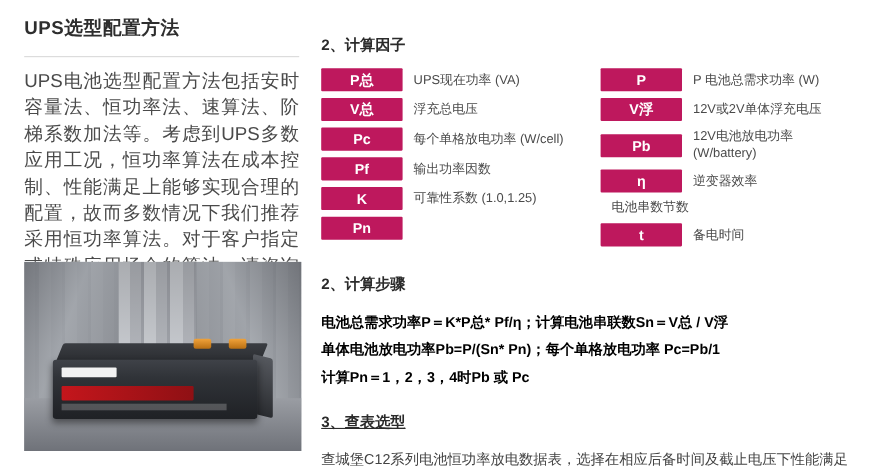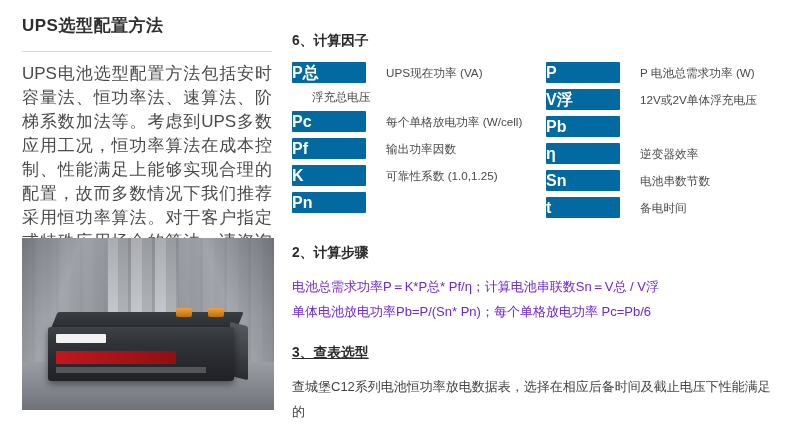--- a/index.html
+++ b/index.html
@@ -178,41 +178,43 @@
   .frow {
     display: flex;
     align-items: center;
     margin-bottom: 6px;
   }
   .ftag {
     width: 74px;
     min-width: 74px;
     height: 21px;
     line-height: 21px;
-    background: #0369a1;
+    background: #be185d;
     color: #ffffff;
-    font-size: 16px;
+    font-size: 13px;
     font-weight: bold;
+    text-align: center;
     border-radius: 1px;
     box-sizing: border-box;
   }
   .fdesc {
     font-size: 11.7px;
     color: #4a4a4a;
-    padding-left: 20px;
+    padding-left: 10px;
     line-height: 16px;
   }
 
   .steps-block {
     margin-top: 4px;
   }
   .step-line {
     font-size: 13px;
     line-height: 25px;
-    color: #6d28d9;
+    color: #000000;
+    font-weight: bold;
   }
   .sec-head.sp2 { margin-top: 6px; }
   .sec-head.sp3 { margin-top: 20px; text-decoration: underline; }
   .para-line {
     font-size: 13px;
     line-height: 25px;
     color: #434343;
   }
 </style>
 </head>
@@ -239,29 +241,30 @@
         <div class="label-red"></div>
         <div class="label-strip"></div>
       </div>
       <div class="term-a"></div>
       <div class="term-b"></div>
     </div>
   </div>
 
   <div class="right-col">
 
-    <div class="sec-head">6、计算因子</div>
+    <div class="sec-head">2、计算因子</div>
 
     <div class="factors">
       <div class="fcol">
         <div class="frow">
           <div class="ftag">P总</div>
           <div class="fdesc">UPS现在功率 (VA)</div>
         </div>
         <div class="frow">
+          <div class="ftag">V总</div>
           <div class="fdesc">浮充总电压</div>
         </div>
         <div class="frow">
           <div class="ftag">Pc</div>
           <div class="fdesc">每个单格放电功率 (W/cell)</div>
         </div>
         <div class="frow">
           <div class="ftag">Pf</div>
           <div class="fdesc">输出功率因数</div>
         </div>
@@ -278,40 +281,41 @@
         <div class="frow">
           <div class="ftag">P</div>
           <div class="fdesc">P 电池总需求功率 (W)</div>
         </div>
         <div class="frow">
           <div class="ftag">V浮</div>
           <div class="fdesc">12V或2V单体浮充电压</div>
         </div>
         <div class="frow">
           <div class="ftag">Pb</div>
+          <div class="fdesc">12V电池放电功率 (W/battery)</div>
         </div>
         <div class="frow">
           <div class="ftag">η</div>
           <div class="fdesc">逆变器效率</div>
         </div>
         <div class="frow">
-          <div class="ftag">Sn</div>
           <div class="fdesc">电池串数节数</div>
         </div>
         <div class="frow">
           <div class="ftag">t</div>
           <div class="fdesc">备电时间</div>
         </div>
       </div>
     </div>
 
     <div class="sec-head sp2">2、计算步骤</div>
     <div class="steps-block">
       <div class="step-line">电池总需求功率P＝K*P总* Pf/η；计算电池串联数Sn＝V总 / V浮</div>
-      <div class="step-line">单体电池放电功率Pb=P/(Sn* Pn)；每个单格放电功率 Pc=Pb/6</div>
+      <div class="step-line">单体电池放电功率Pb=P/(Sn* Pn)；每个单格放电功率 Pc=Pb/1</div>
+      <div class="step-line">计算Pn＝1，2，3，4时Pb 或 Pc</div>
     </div>
 
     <div class="sec-head sp3">3、查表选型</div>
     <div>
       <div class="para-line">查城堡C12系列电池恒功率放电数据表，选择在相应后备时间及截止电压下性能满足的</div>
 
     </div>
 
   </div>
 </div>

